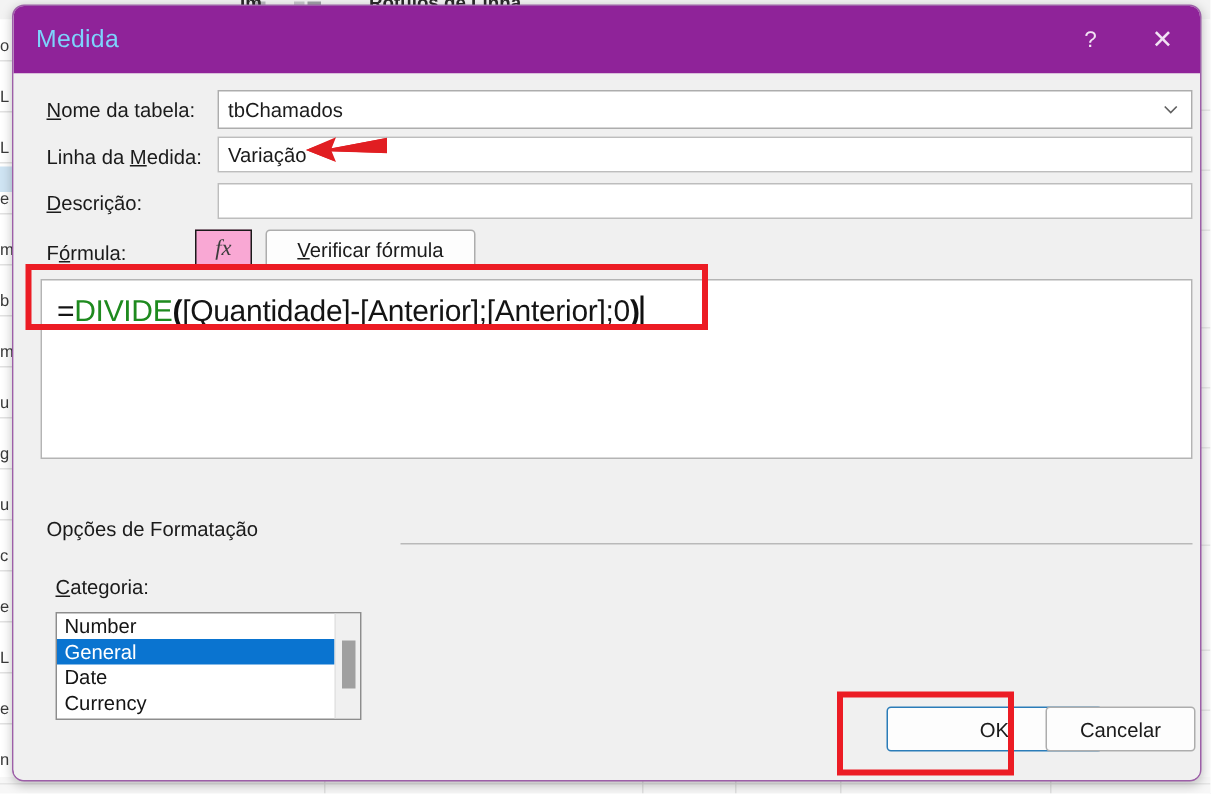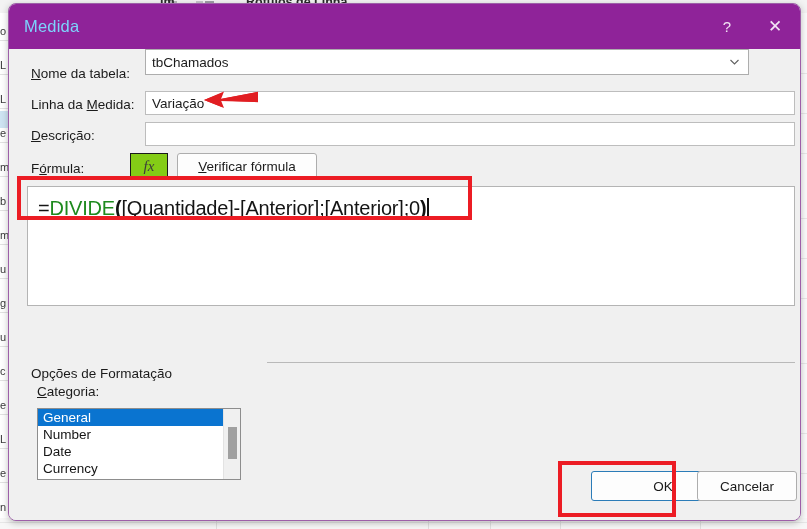--- a/index.html
+++ b/index.html
@@ -135,21 +135,21 @@
     background: #fdfdfd;
     border: 1px solid #adadad;
     border-radius: 3px;
     font-size: 13.5px; color: #1b1b1b;
     display: flex; align-items: center; justify-content: center;
     cursor: default;
   }
 
   .fxbtn {
     position: absolute;
-    background: #84cc16;
+    background: #f9a8d4;
     border: 1.6px solid #1a1a1a;
     display: flex; align-items: center; justify-content: center;
     font-family: "Liberation Serif", serif;
     font-style: italic;
     font-size: 15px; color: #3c3c3c;
     cursor: default;
   }
 
   .formula-box {
     position: absolute;
@@ -304,21 +304,21 @@
         <div class="tbtn">?</div>
         <div class="tbtn close">✕</div>
       </div>
     </div>
 
     <div class="body">
 
       <div class="lbl" style="left:22px; top:17px;">
         <u>N</u><span>ome da tabela:</span>
       </div>
-      <div class="field" style="left:136px; top:0; width:604px; height:26px;">
+      <div class="field" style="left:136px; top:11px; width:650px; height:26px;">
         <span>tbChamados</span>
         <svg class="chevron" viewBox="0 0 11 11">
           <path d="M1.5 3.5 L5.5 7.5 L9.5 3.5" stroke="#606060" stroke-width="1.1" fill="none"></path>
         </svg>
       </div>
 
       <div class="lbl" style="left:22px; top:48px;">
         <span>Linha da </span><u>M</u><span>edida:</span>
       </div>
       <div class="field flat" style="left:136px; top:42px; width:650px; height:24px;">
@@ -339,30 +339,30 @@
       <div class="btn" style="left:168px; top:104px; width:140px; height:27px;">
         <span><u>V</u>erificar fórmula</span>
       </div>
 
       <div class="formula-box" style="left:18px; top:137px; width:768px; height:120px;">
         <div class="formula-text">
           <span>=</span><span class="fn">DIVIDE</span><span class="paren">(</span><span>[Quantidade]-[Anterior];[Anterior];0</span><span class="paren">)</span><span class="caret"></span>
         </div>
       </div>
 
-      <div class="sep-title" style="left:22px; top:317px;">Opções de Formatação</div>
+      <div class="sep-title" style="left:22px; top:296px;">Opções de Formatação</div>
       <div class="sep-line" style="left:258px; top:313px; width:528px;"></div>
 
       <div class="lbl" style="left:28px; top:335px;">
         <u>C</u><span>ategoria:</span>
       </div>
 
       <div class="listbox" style="left:28px; top:359px; width:204px; height:72px;">
+        <div class="listitem">Number</div>
         <div class="listitem sel">General</div>
-        <div class="listitem">Number</div>
         <div class="listitem">Date</div>
         <div class="listitem">Currency</div>
         <div class="lb-scroll">
           <div class="lb-thumb"></div>
         </div>
       </div>
 
       <div class="btn btn-ok" style="left:582px; top:422px; width:144px; height:30px;">OK</div>
       <div class="btn" style="left:688px; top:422px; width:100px; height:30px;">Cancelar</div>
 

